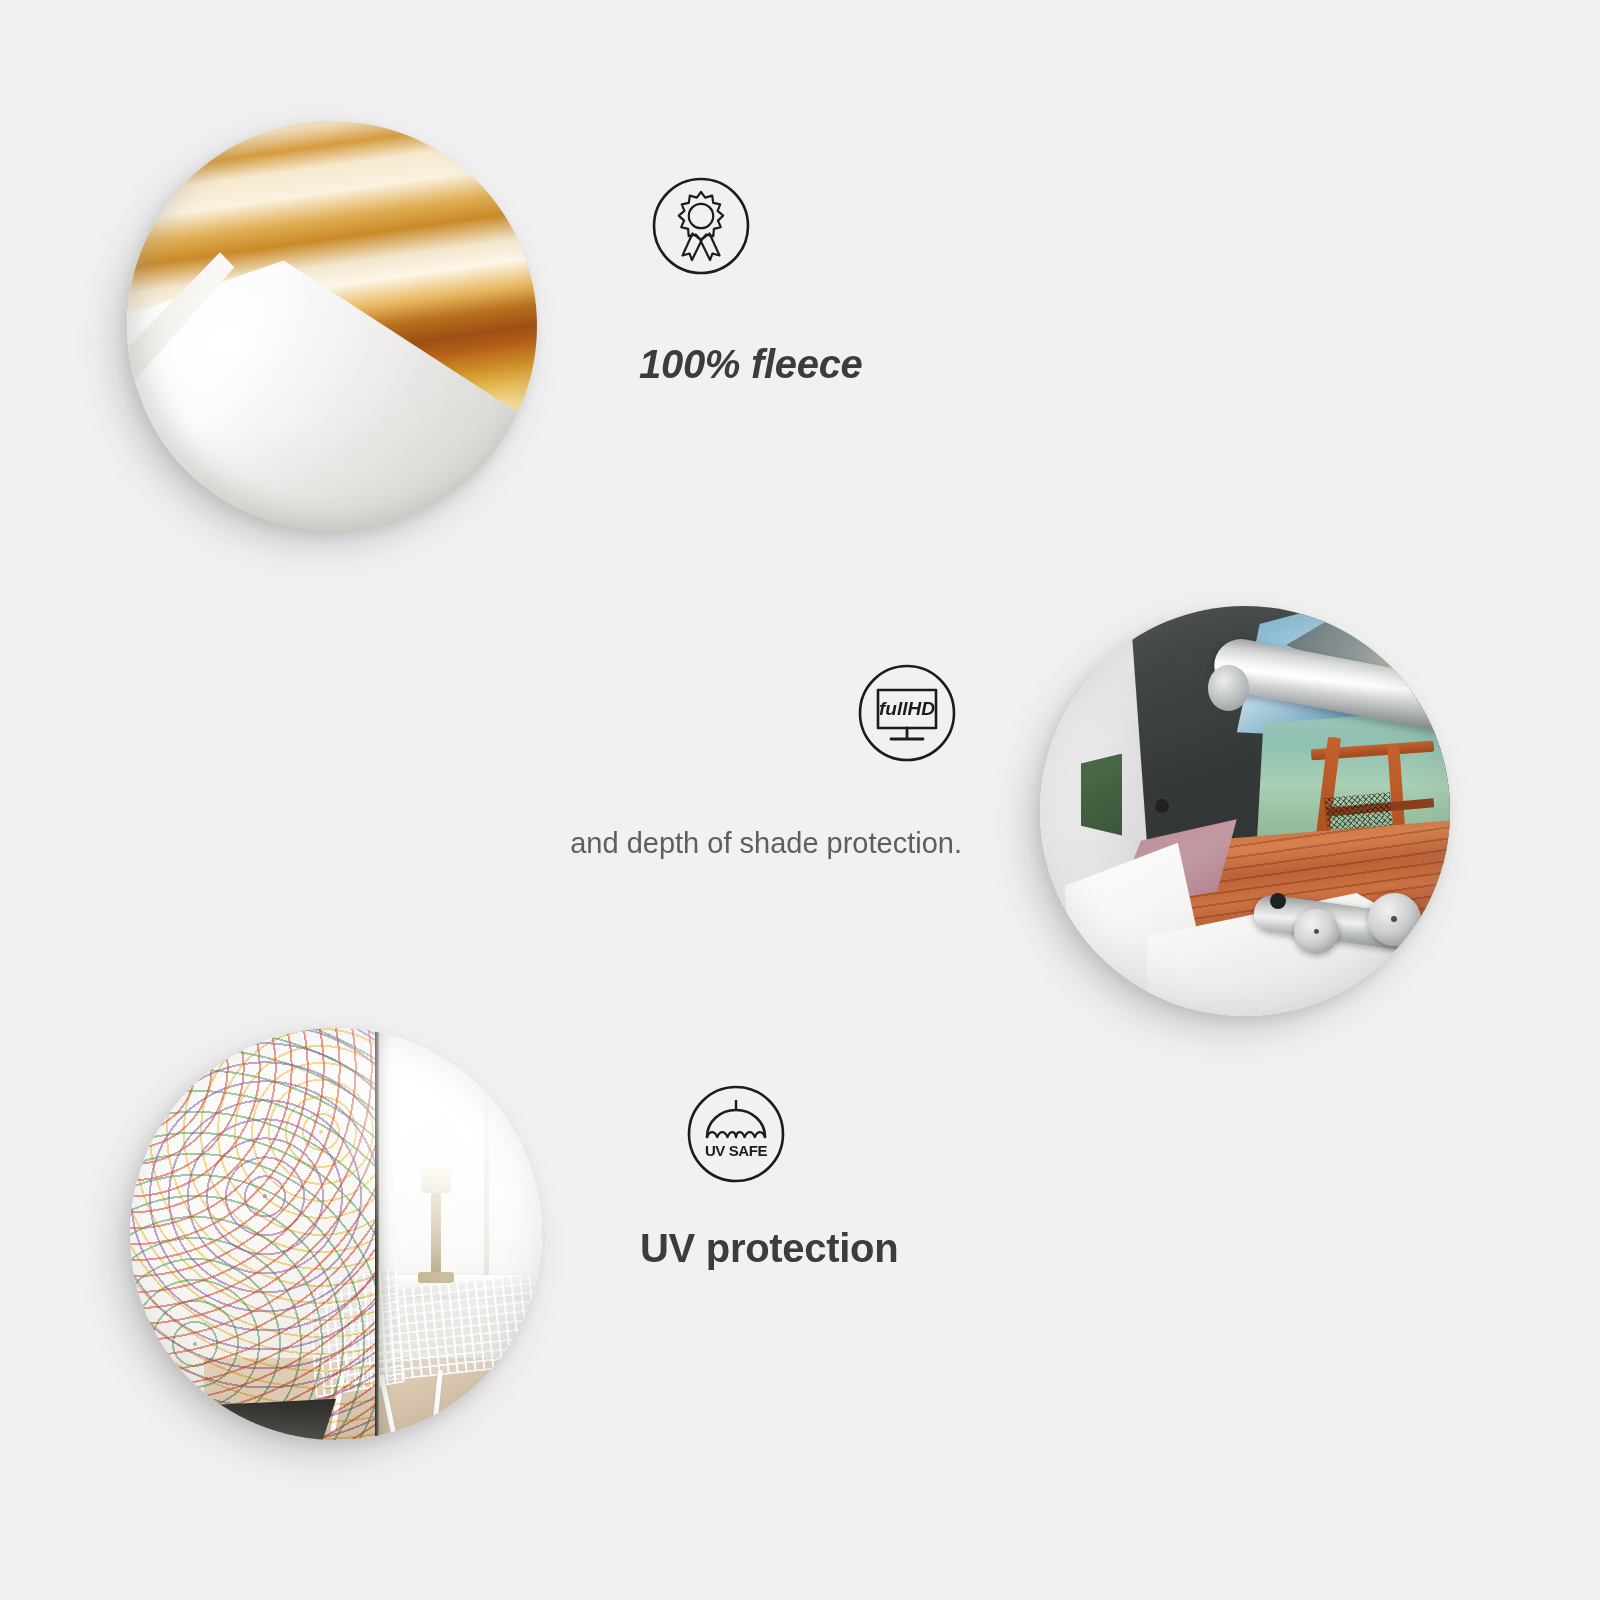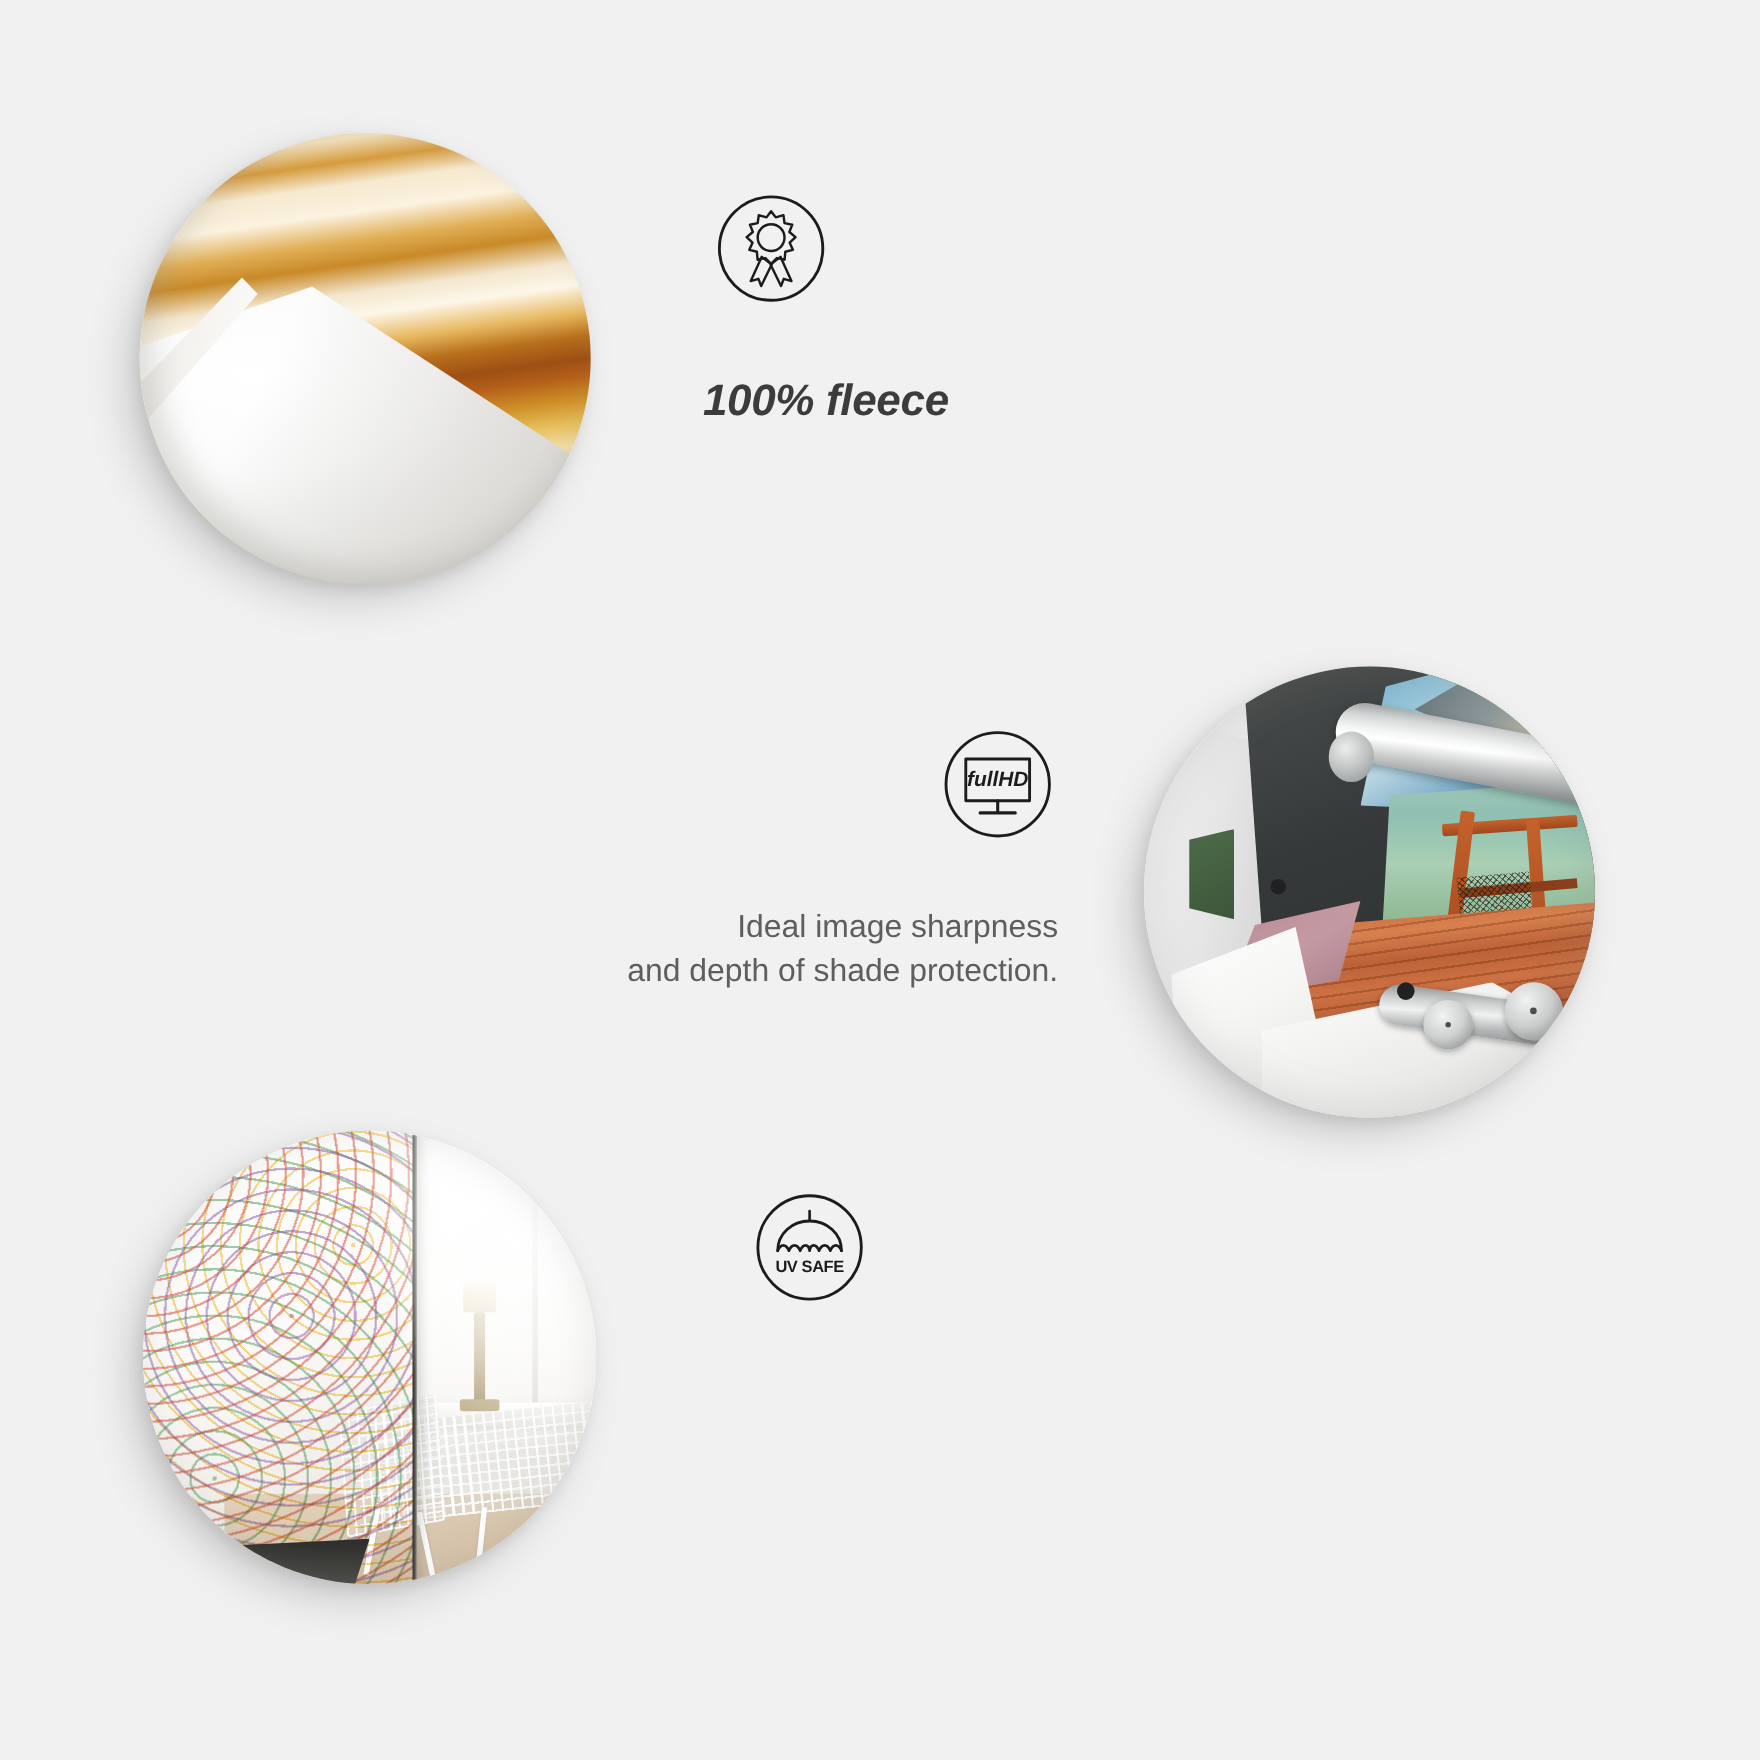--- a/index.html
+++ b/index.html
@@ -384,21 +384,20 @@
     <circle cx="50" cy="50" r="47" stroke-width="2.6"></circle>
     <rect x="21" y="27" width="58" height="38" stroke-width="2.6"></rect>
     <path d="M50 65 L50 75" stroke-width="2.8"></path>
     <path d="M34 76 L66 76" stroke-width="2.8"></path>
     <text x="50" y="52" font-family="'Liberation Sans', sans-serif" font-size="19" font-weight="bold" font-style="italic" text-anchor="middle" fill="#1c1c1c" stroke="none">fullHD</text>
   </svg>
 </div>
 
 <div class="feature-text" id="text-print">
   <div class="f-sub">
-    <div>Ideal image sharpness</div>
     <div>and depth of shade protection.</div>
   </div>
 </div>
 
 <div class="photo-circle" id="circle-mandala" aria-label="Circular photo of a bright white dining room with colourful mandala paisley wallpaper and a white wire chair">
   <div class="layer md-room"></div>
   <div class="md-window"></div>
   <div class="md-window-mullion"></div>
   <div class="md-sill"></div>
   <div class="md-candle"></div>
@@ -422,13 +421,14 @@
     <path d="M50 17 L50 25.5" stroke-width="2.4"></path>
     <path d="M21 53 C21 37.5 34 26 50 26 C66 26 79 37.5 79 53" stroke-width="2.6"></path>
     <path d="M21 53 C23.6 46.5 28.6 46.5 31.2 53 C33.8 46.5 38.8 46.5 41.4 53
              C44 46.5 49 46.5 50 53 C51 46.5 56 46.5 58.6 53
              C61.2 46.5 66.2 46.5 68.8 53 C71.4 46.5 76.4 46.5 79 53" stroke-width="2.4"></path>
     <text x="50" y="72" font-family="'Liberation Sans', sans-serif" font-size="15" font-weight="bold" text-anchor="middle" fill="#1c1c1c" stroke="none" letter-spacing="-0.4">UV SAFE</text>
   </svg>
 </div>
 
 <div class="feature-text" id="text-uv">
+  <div class="f-heading">UV protection</div>
 </div>
 
 </body></html>

